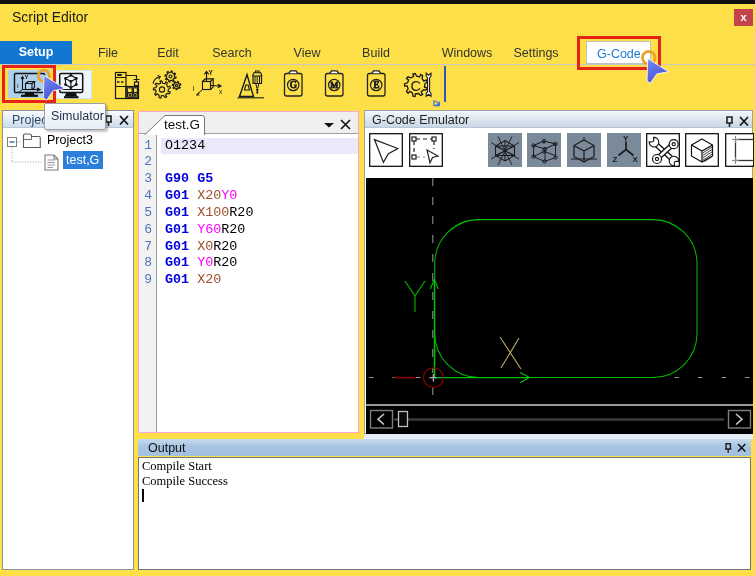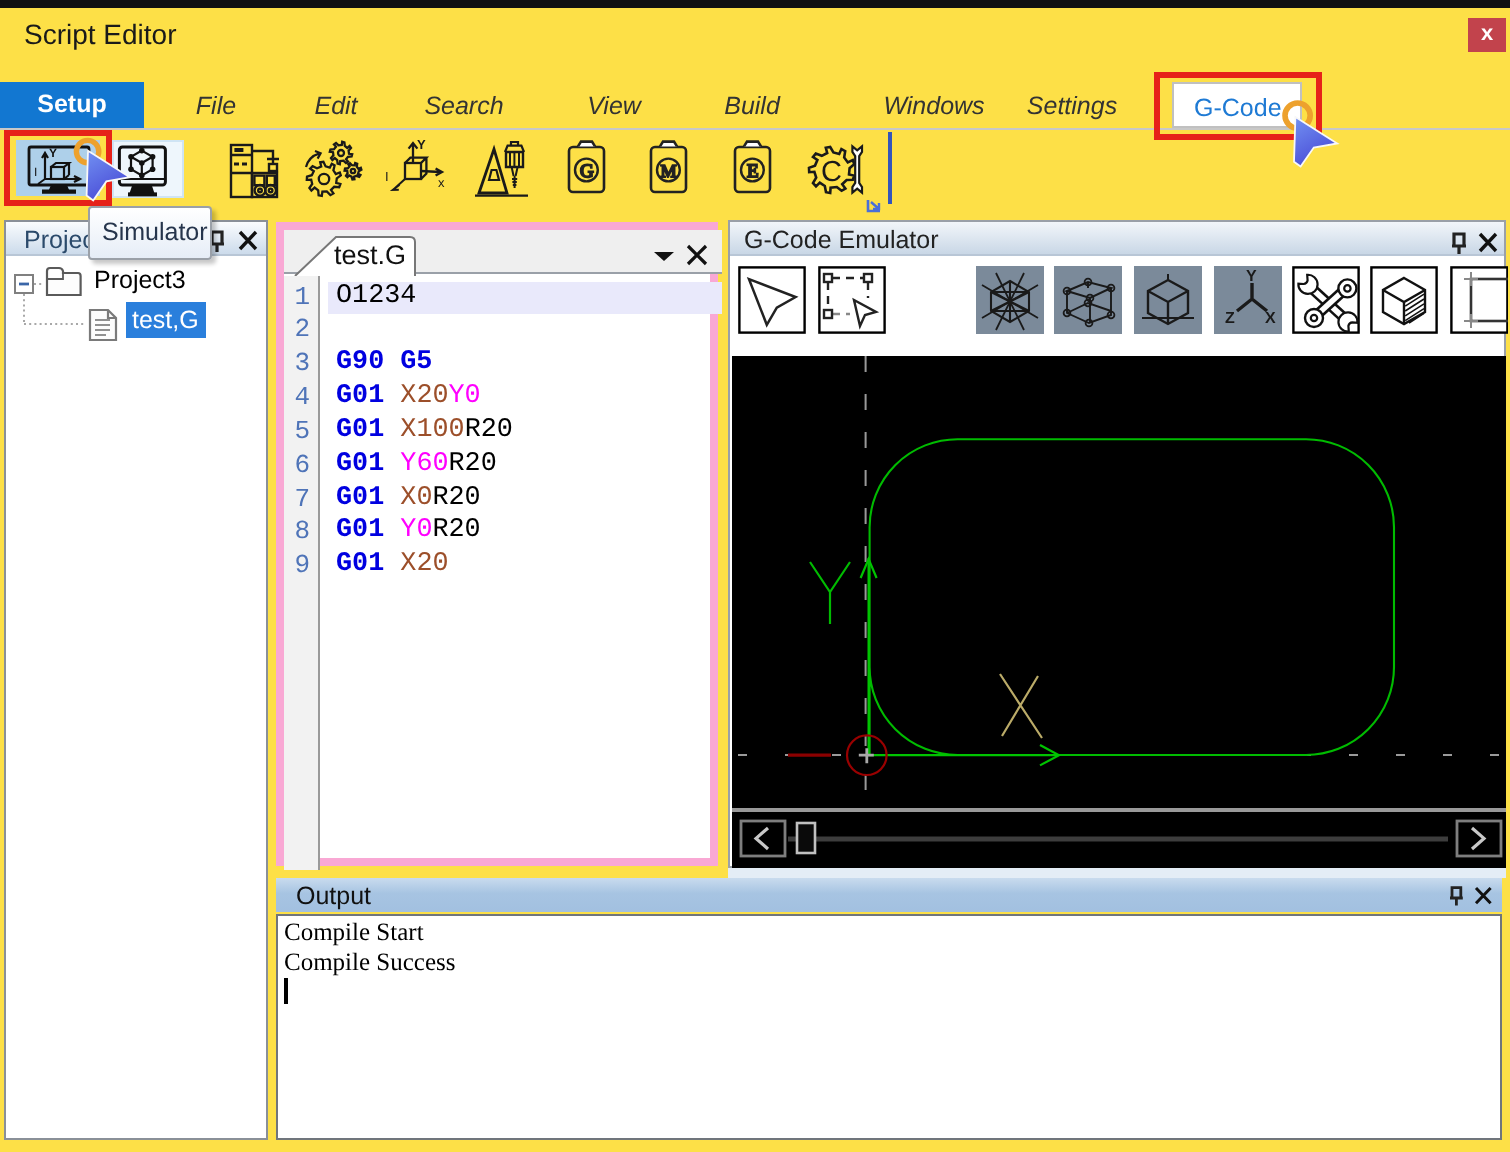--- a/index.html
+++ b/index.html
@@ -16,21 +16,21 @@
 <div class="abs" style="left:0;top:0;width:755px;height:4px;background:#111;"></div>
 
 <div class="abs" style="left:12px;top:9px;font-size:14px;color:#1a1a1a;">Script Editor</div>
 
 <div class="abs" style="left:734px;top:9px;width:19px;height:17px;background:#c2434c;color:#fff;
  font-size:11px;font-weight:bold;text-align:center;line-height:17px;">x</div>
 
 <div class="abs" style="left:0;top:64px;width:755px;height:1px;background:#c8c8c8;"></div>
 <div class="abs" style="left:0;top:41px;width:72px;height:23px;background:#1277d1;color:#fff;
  font-size:12.5px;font-weight:bold;text-align:center;line-height:23px;">Setup</div>
-<div class="abs" id="menu" style="left:0;top:41px;width:755px;height:23px;font-size:12.5px;color:#333;font-style:italic;">
+<div class="abs" id="menu" style="left:0;top:41px;width:755px;height:23px;font-size:12.5px;color:#333;">
   <span class="abs" style="left:108px;top:5px;transform:translateX(-50%);">File</span>
   <span class="abs" style="left:168px;top:5px;transform:translateX(-50%);">Edit</span>
   <span class="abs" style="left:232px;top:5px;transform:translateX(-50%);">Search</span>
   <span class="abs" style="left:307px;top:5px;transform:translateX(-50%);">View</span>
   <span class="abs" style="left:376px;top:5px;transform:translateX(-50%);">Build</span>
   <span class="abs" style="left:467px;top:5px;transform:translateX(-50%);">Windows</span>
   <span class="abs" style="left:536px;top:5px;transform:translateX(-50%);">Settings</span>
 </div>
 
 <div class="abs" style="left:586px;top:41px;width:65px;height:23px;background:#fff;border:1px solid #c0c0c0;"></div>
@@ -214,21 +214,21 @@
 
     <path d="M42,26 L51,26 L55,30 L55,41 L42,41 Z" fill="#fcfcfc" stroke="#7a7a7a" stroke-width="1.1"></path>
     <path d="M51,26 L51,30 L55,30" fill="none" stroke="#7a7a7a" stroke-width="1.1"></path>
     <path d="M44.5,31 L52,31 M44.5,33.5 L52,33.5 M44.5,36 L52,36 M44.5,38.5 L50,38.5" stroke="#909090" stroke-width="0.9"></path>
   </svg>
   <div class="abs" style="left:44px;top:22px;font-size:12.5px;color:#000;">Project3</div>
   <div class="abs" style="left:60px;top:40px;width:40px;height:18px;background:#2a7fdc;"></div>
   <div class="abs" style="left:63px;top:42px;font-size:12.5px;color:#fff;">test,G</div>
 </div>
 
-<div class="abs" id="editor" style="left:138px;top:111px;width:221px;height:322px;background:#fff;border:4px solid #f9a8d4;">
+<div class="abs" id="editor" style="left:138px;top:111px;width:221px;height:322px;background:#fff;border:1px solid #f9a8d4;">
   <div class="abs" style="left:0;top:0;width:219px;height:22px;background:#efefef;border-bottom:1px solid #9aa0a8;"></div>
 
   <svg class="abs" style="left:3px;top:1px;" width="65" height="22">
     <path d="M2.5,22 L23,2.5 L60,2.5 Q62.5,2.5 62.5,5 L62.5,22" fill="#ffffff" stroke="#777" stroke-width="1"></path>
   </svg>
   <div class="abs" style="left:25px;top:5px;font-size:13.5px;color:#111;">test.G</div>
 
   <svg class="abs" style="left:185px;top:11px;" width="12" height="6">
         <path d="M0,0 L10,0 L5,4.5 Z" fill="#111"></path>
       </svg>

